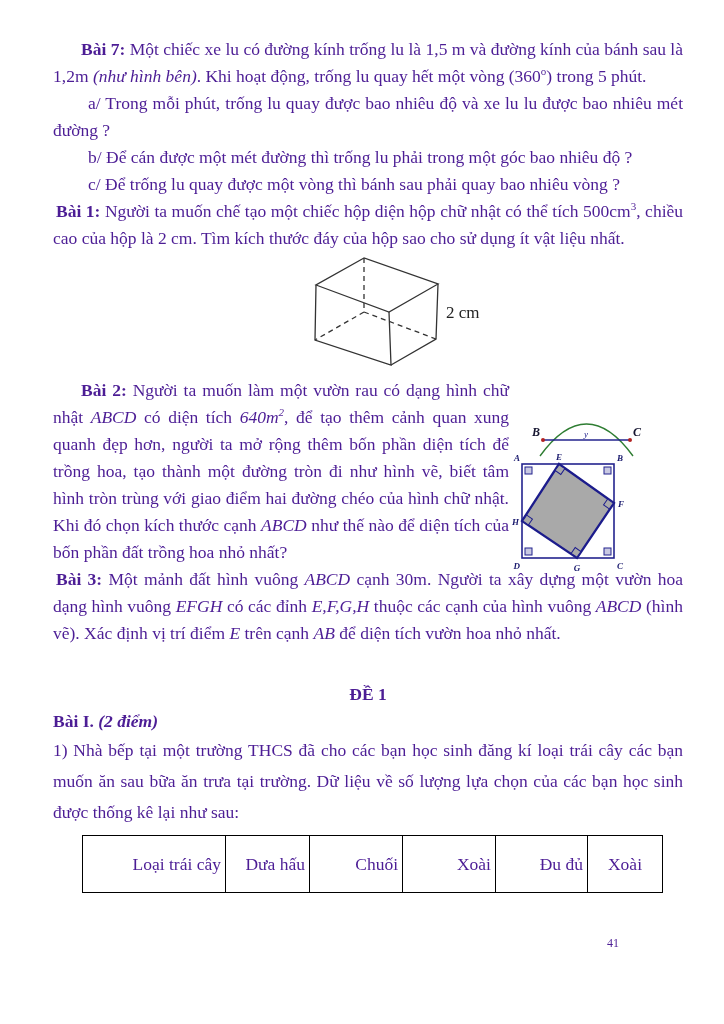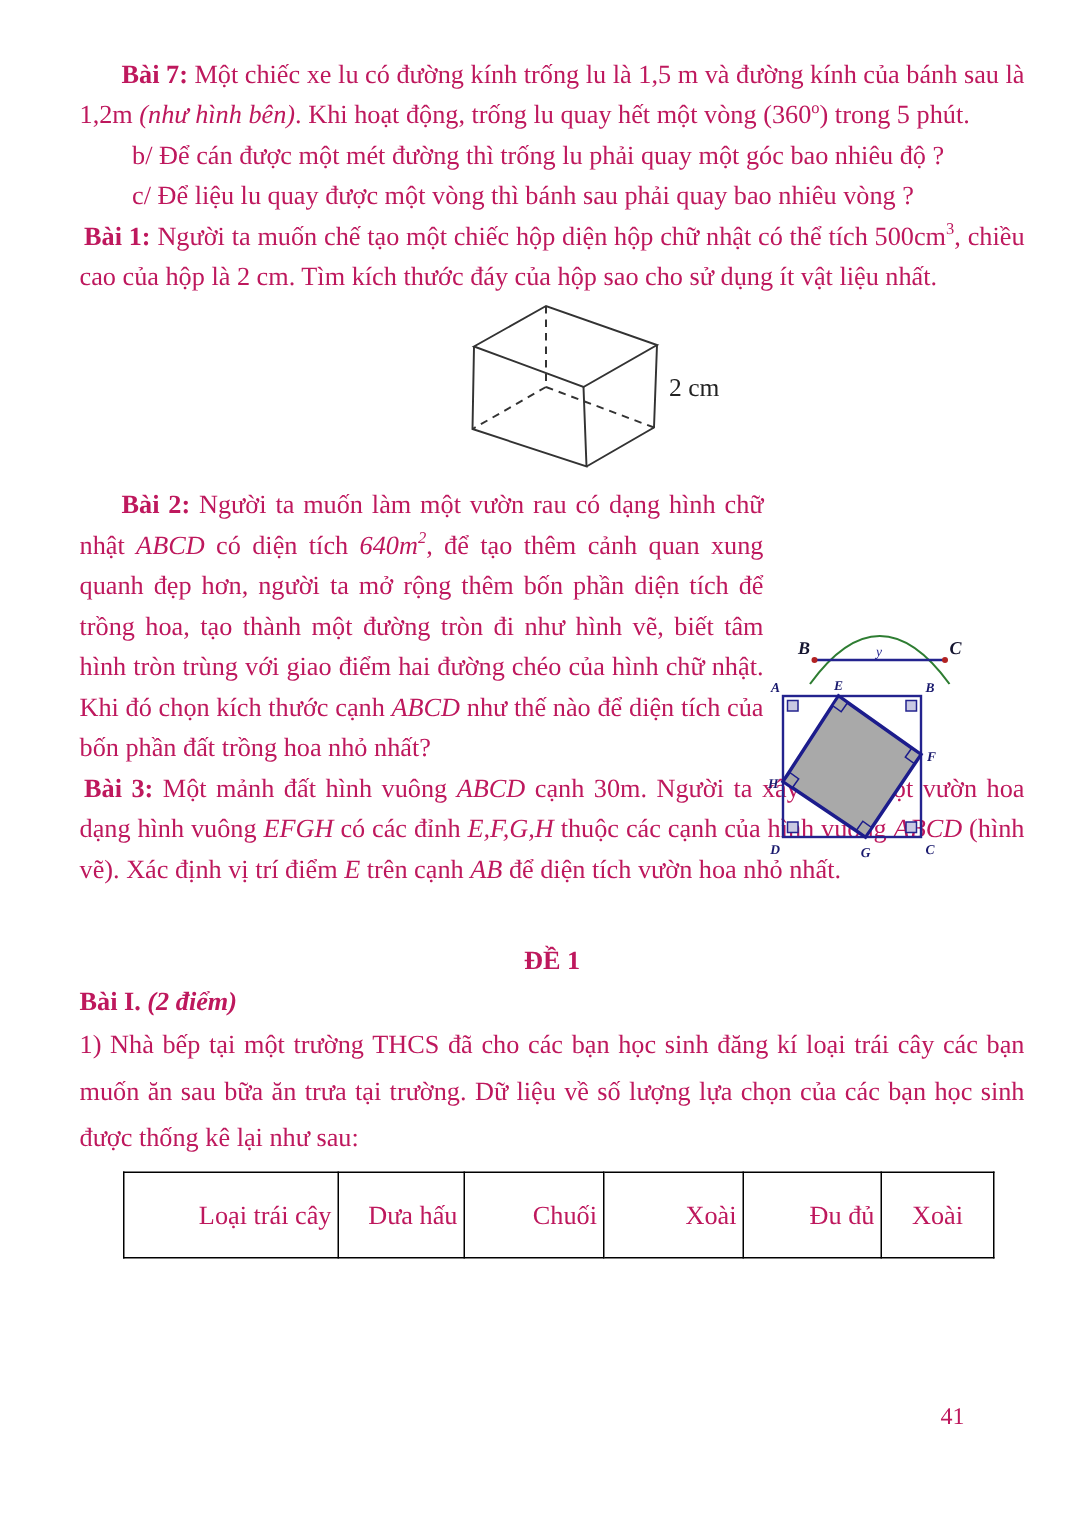--- a/index.html
+++ b/index.html
@@ -1,21 +1,21 @@
 <!DOCTYPE html>
 <html lang="vi"><head>
 <meta charset="utf-8">
 <style>
   html,body{margin:0;padding:0;background:#888;}
   .page{
     position:relative;
     width:724px;height:1024px;
     margin:0 auto;
     background:#ffffff;
-    color:#be185d;
+    color:#4c1d95;
     font-family:"Liberation Serif","DejaVu Serif",serif;
     overflow:hidden;
   }
   .content{
     position:absolute;left:53px;top:36px;width:630px;
     font-size:17.5px;line-height:27px;text-align:justify;
   }
   p{margin:0;}
   .b{font-weight:bold;}
   .i{font-style:italic;}
@@ -37,35 +37,36 @@
     border:1.4px solid #000;height:56px;
     padding:0 4px 0 10px;vertical-align:middle;text-align:right;
   }
   .fruit-table td.c0{width:128px;}
   .fruit-table td.c1{width:69px;}
   .fruit-table td.c2{width:78px;}
   .fruit-table td.c3{width:78px;border-radius:22px;}
   .fruit-table td.c4{width:77px;}
   .fruit-table td.c5{width:74px;text-align:center;padding:0;}
   .page-number{
-    position:absolute;left:627px;top:936px;
-    font-size:16px;
+    position:absolute;left:607px;top:936px;
+    font-size:12px;
   }
   svg text{font-family:"Liberation Serif","DejaVu Serif",serif;}
 </style>
 </head>
 <body>
 
 <div class="page">
   <div class="content">
 
     <p class="indent1"><span class="b">Bài 7:</span><span> Một chiếc xe lu có đường kính trống lu là 1,5 m và đường kính của bánh sau là 1,2m </span><span class="i">(như hình bên)</span><span>. Khi hoạt động, trống lu quay hết một vòng (360</span><sup>o</sup><span>) trong 5 phút.</span></p>
 
-    <p class="indent2">b/ Để cán được một mét đường thì trống lu phải quay một góc bao nhiêu độ ?</p>
-    <p class="indent2">c/ Để liệu lu quay được một vòng thì bánh sau phải quay bao nhiêu vòng ?</p>
+    <p class="indent2">a/ Trong mỗi phút, trống lu quay được bao nhiêu độ và xe lu lu được bao nhiêu mét đường ?</p>
+    <p class="indent2">b/ Để cán được một mét đường thì trống lu phải trong một góc bao nhiêu độ ?</p>
+    <p class="indent2">c/ Để trống lu quay được một vòng thì bánh sau phải quay bao nhiêu vòng ?</p>
 
 
     <p class="indent3"><span class="b">Bài 1:</span><span> Người ta muốn chế tạo một chiếc hộp diện hộp chữ nhật có thể tích 500cm</span><sup>3</sup><span>, chiều cao của hộp là 2 cm. Tìm kích thước đáy của hộp sao cho sử dụng ít vật liệu nhất.</span></p>
 
     <div class="cuboid-wrap">
       <svg width="220" height="122" viewBox="0 0 220 122">
         <g stroke="#333333" stroke-width="1.3" fill="none">
           <path d="M83 4 L35 31 L108 58 L157 30 Z"></path>
           <path d="M35 31 L34 86 L110 111 L108 58"></path>
           <path d="M157 30 L155 85 L110 111"></path>

